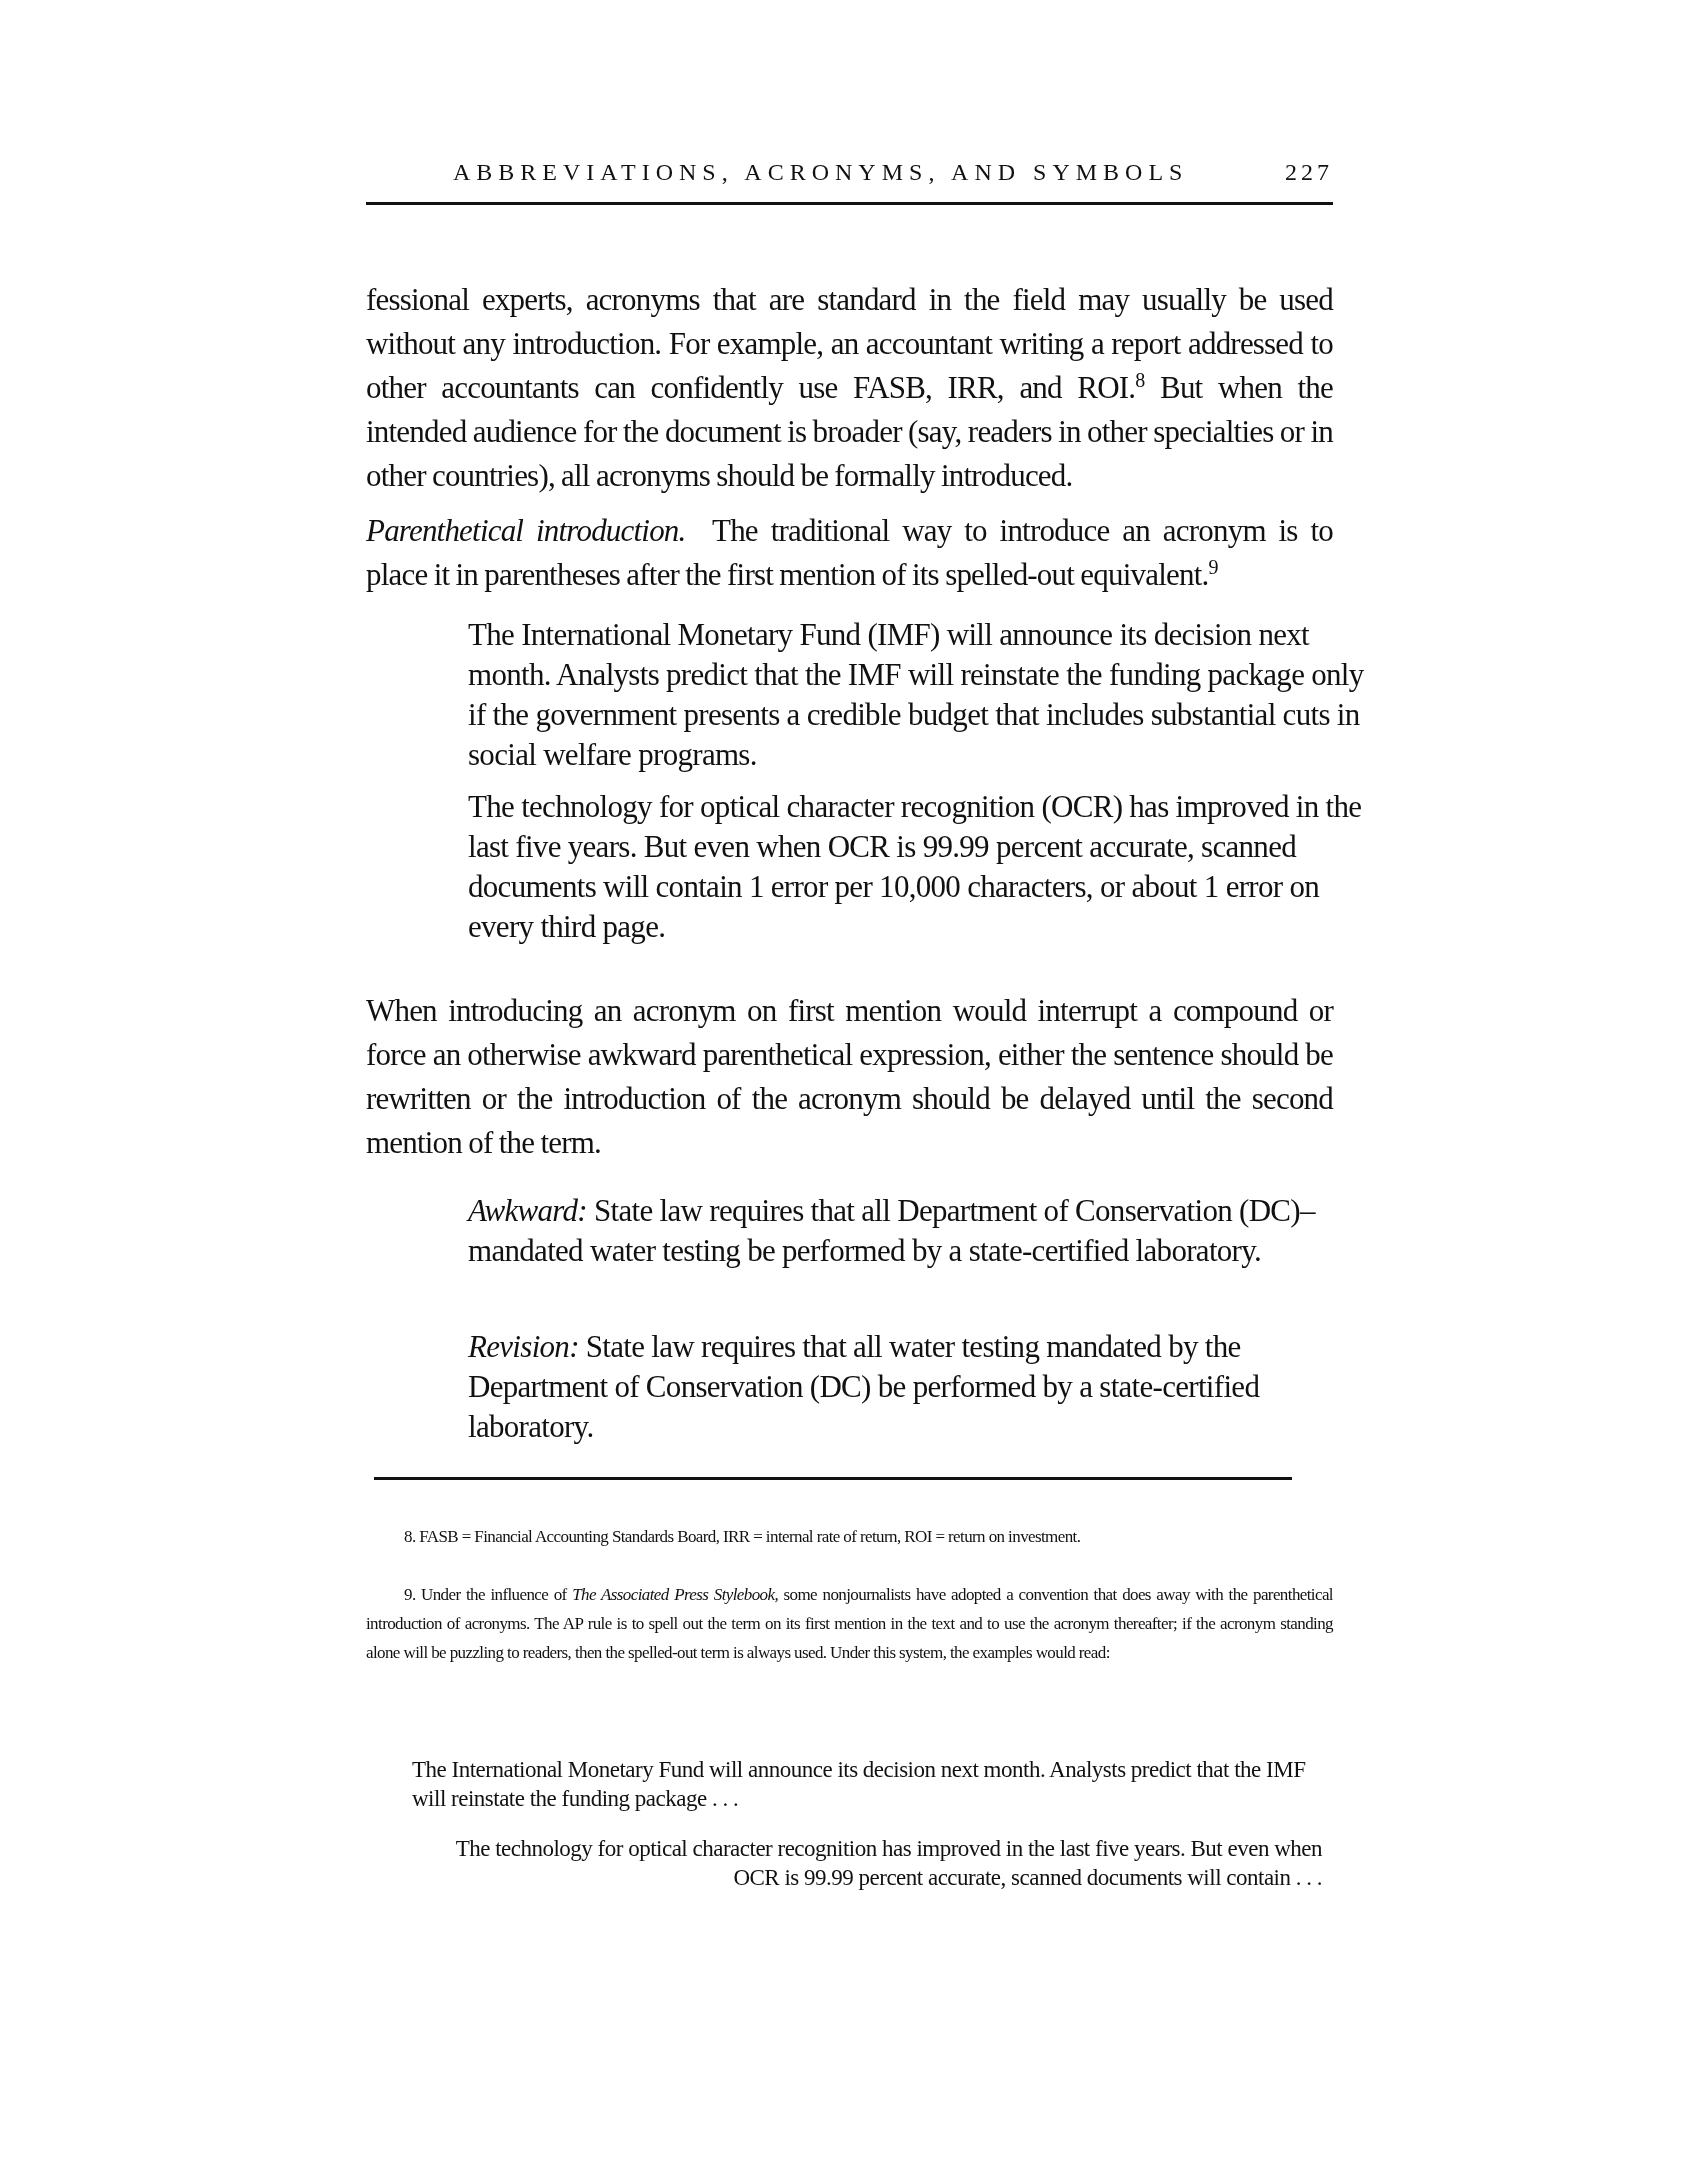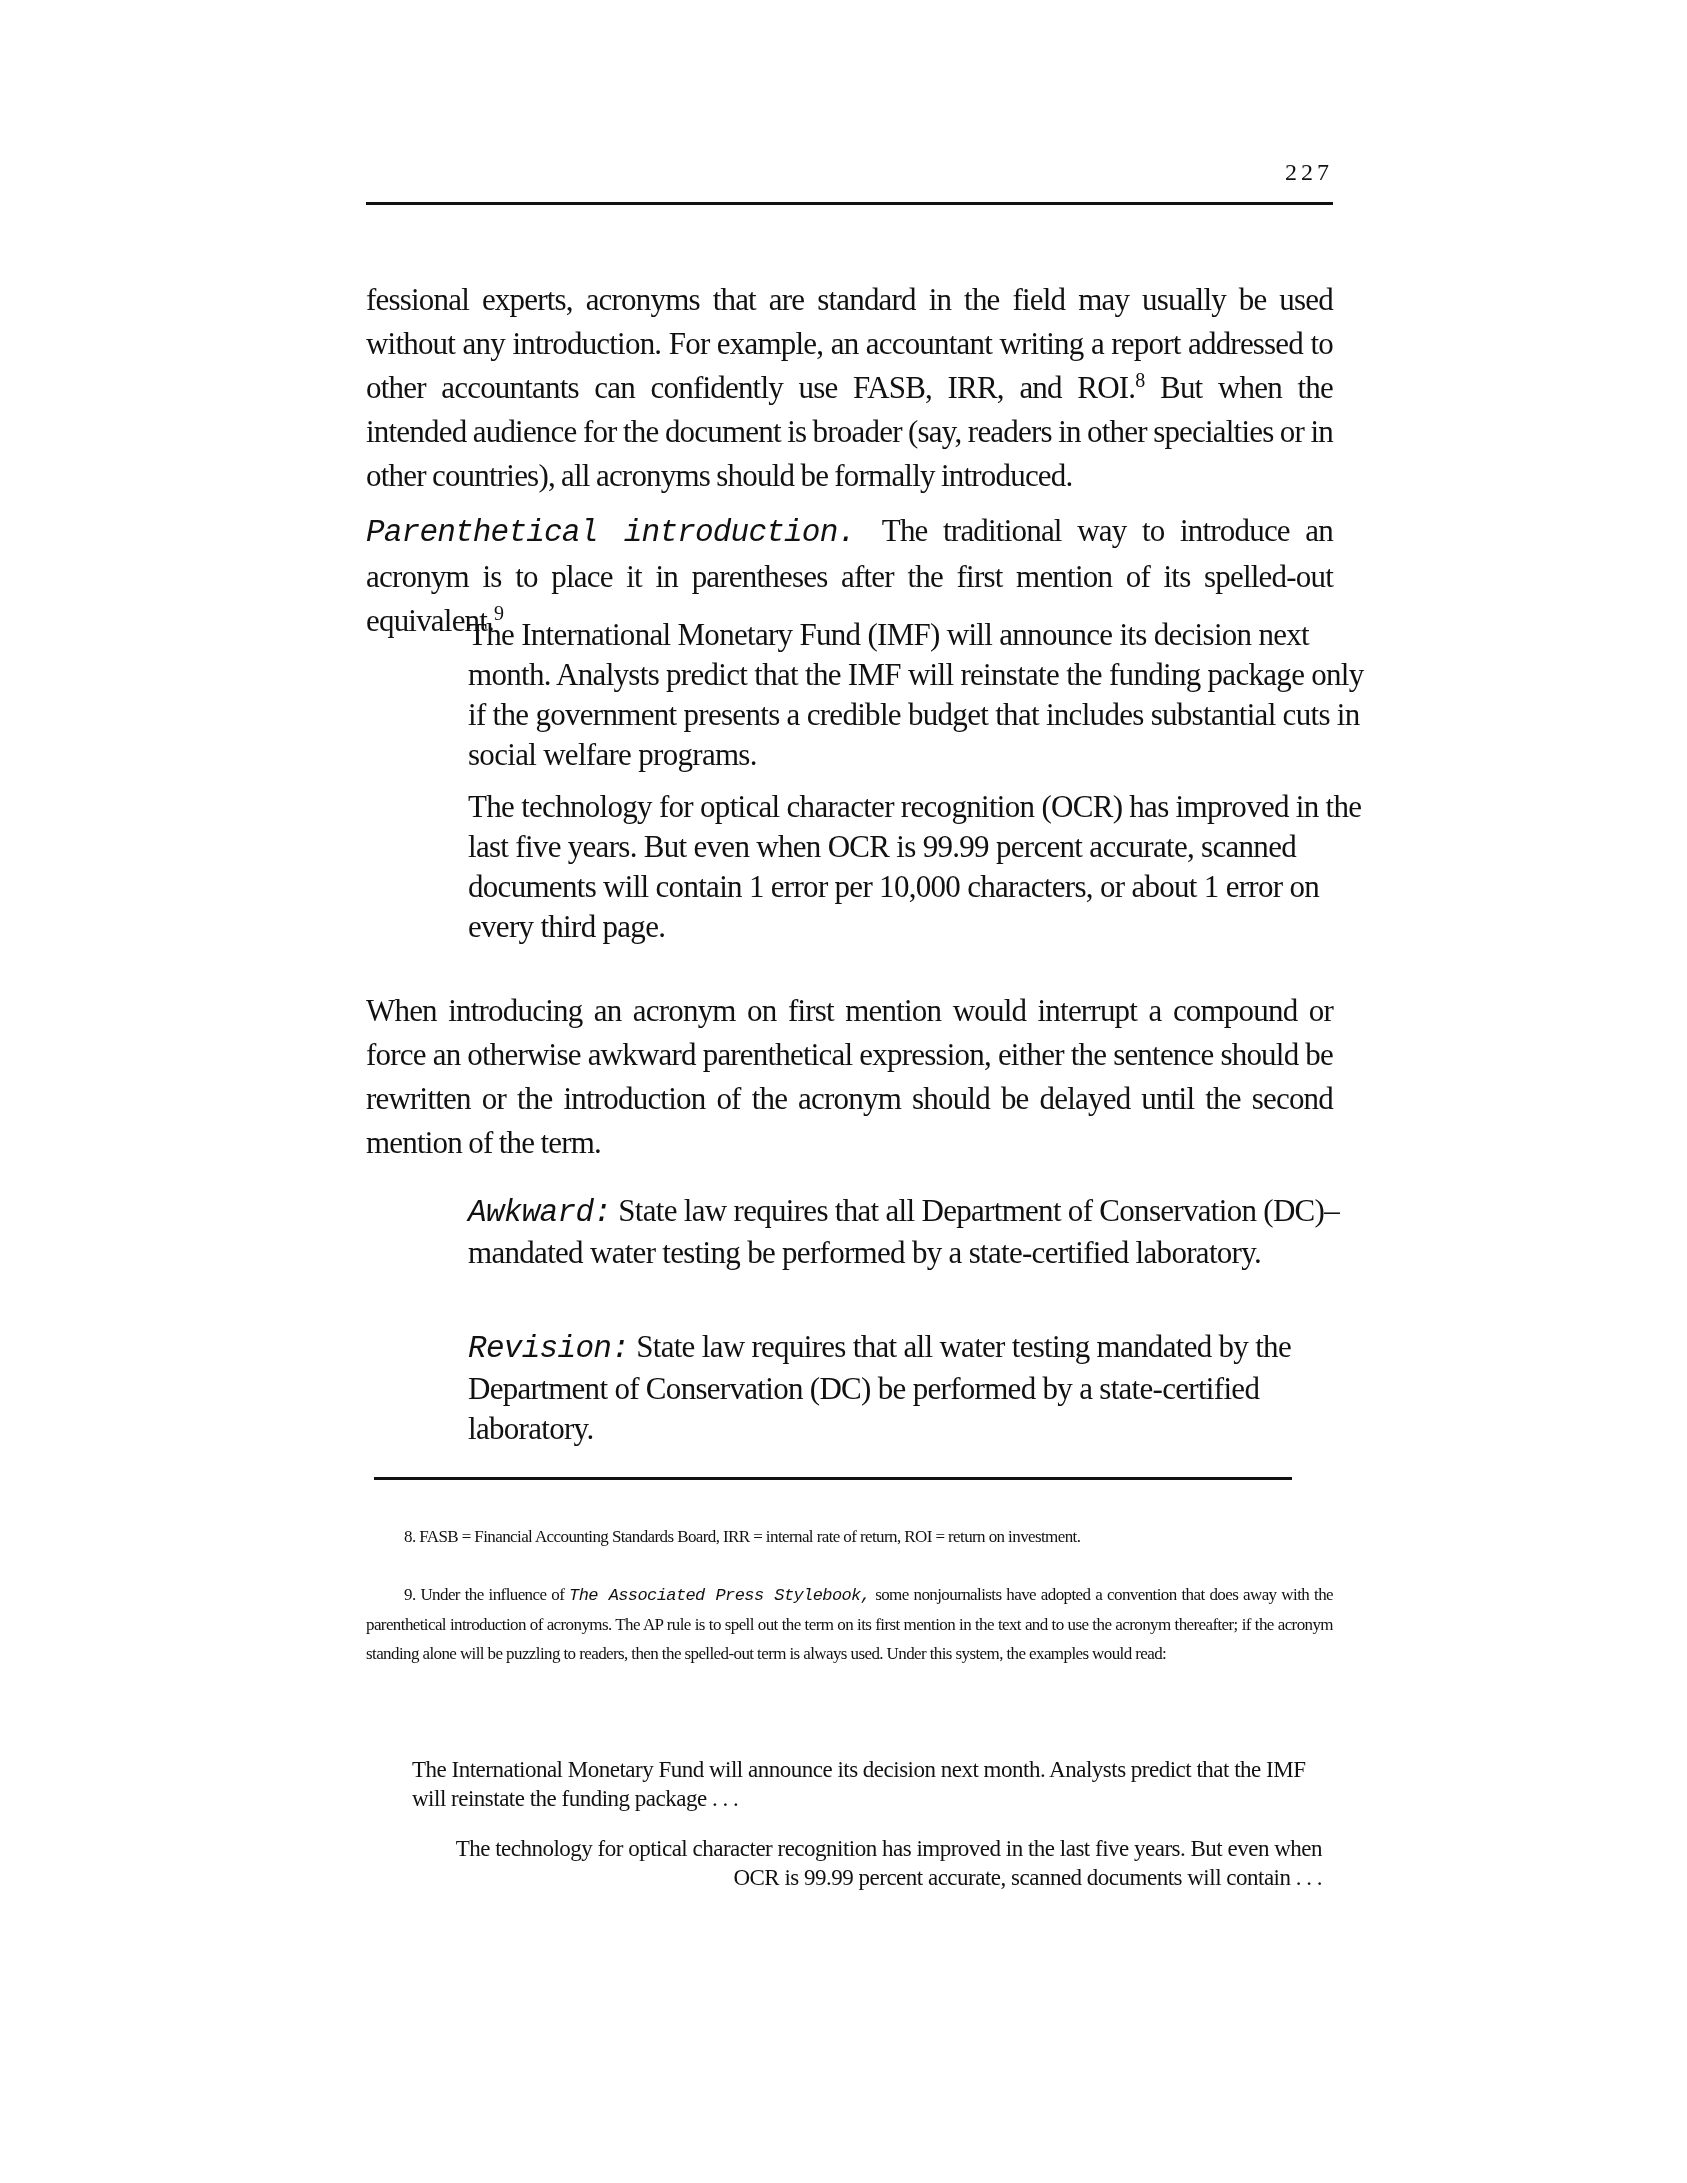--- a/index.html
+++ b/index.html
@@ -11,37 +11,38 @@
   .page-number { position: absolute; right: 0; top: 0; font-size: 24px; letter-spacing: 4px; }
   .head-rule { position: absolute; top: 202px; left: 0; width: 967px; height: 2.6px; background: #111; }
 
   .body-text { position: absolute; left: 0; width: 967px; font-size: 31px; line-height: 44px;
                text-align: justify; letter-spacing: -0.8px; word-spacing: -0.7px; }
   .body-text p { margin: 0; }
   .block { position: absolute; left: 56px; width: 913px; font-size: 31px; line-height: 40px;
            letter-spacing: -0.7px; margin-left: 46px; }
   .block p { margin: 0; }
   sup { font-size: 20px; line-height: 0; vertical-align: 10.6px; }
-  em { font-style: italic; font-family: Liberation Mono, monospace; }
+  em { font-style: italic; }
 
   .fn-rule { position: absolute; top: 1477px; left: 8px; width: 918px; height: 2.6px; background: #111; }
   .footnotes { position: absolute; left: 0; width: 967px; font-size: 17px; line-height: 29px;
                text-align: justify; letter-spacing: -0.6px; }
   .footnotes p { margin: 0; }
   .fn-indent { text-indent: 38px; }
   .fn-block { position: absolute; left: 38px; width: 926px; font-size: 23px; line-height: 29px;
               letter-spacing: -0.5px; }
   .fn-block p { margin: 8px; }
 </style>
 </head>
 <body>
 
 <div class="page">
 
   <div class="running-head">
+    <span class="running-title">ABBREVIATIONS, ACRONYMS, AND SYMBOLS</span>
     <span class="page-number">227</span>
   </div>
   <div class="head-rule"></div>
 
   <div class="body-text" style="top:278px;">
     <p><span>fessional experts, acronyms that are standard in the field may usually be used without any introduction. For example, an accountant writing a report addressed to other accountants can confidently use FASB, IRR, and ROI.</span><sup>8</sup><span> But when the intended audience for the document is broader (say, readers in other specialties or in other countries), all acronyms should be formally introduced.</span></p>
   </div>
 
   <div class="body-text" style="top:509px;">
     <p><em>Parenthetical introduction.</em><span style="display:inline-block;width:26.5px;"></span><span>The traditional way to introduce an acronym is to place it in parentheses after the first mention of its spelled-out equivalent.</span><sup>9</sup></p>

